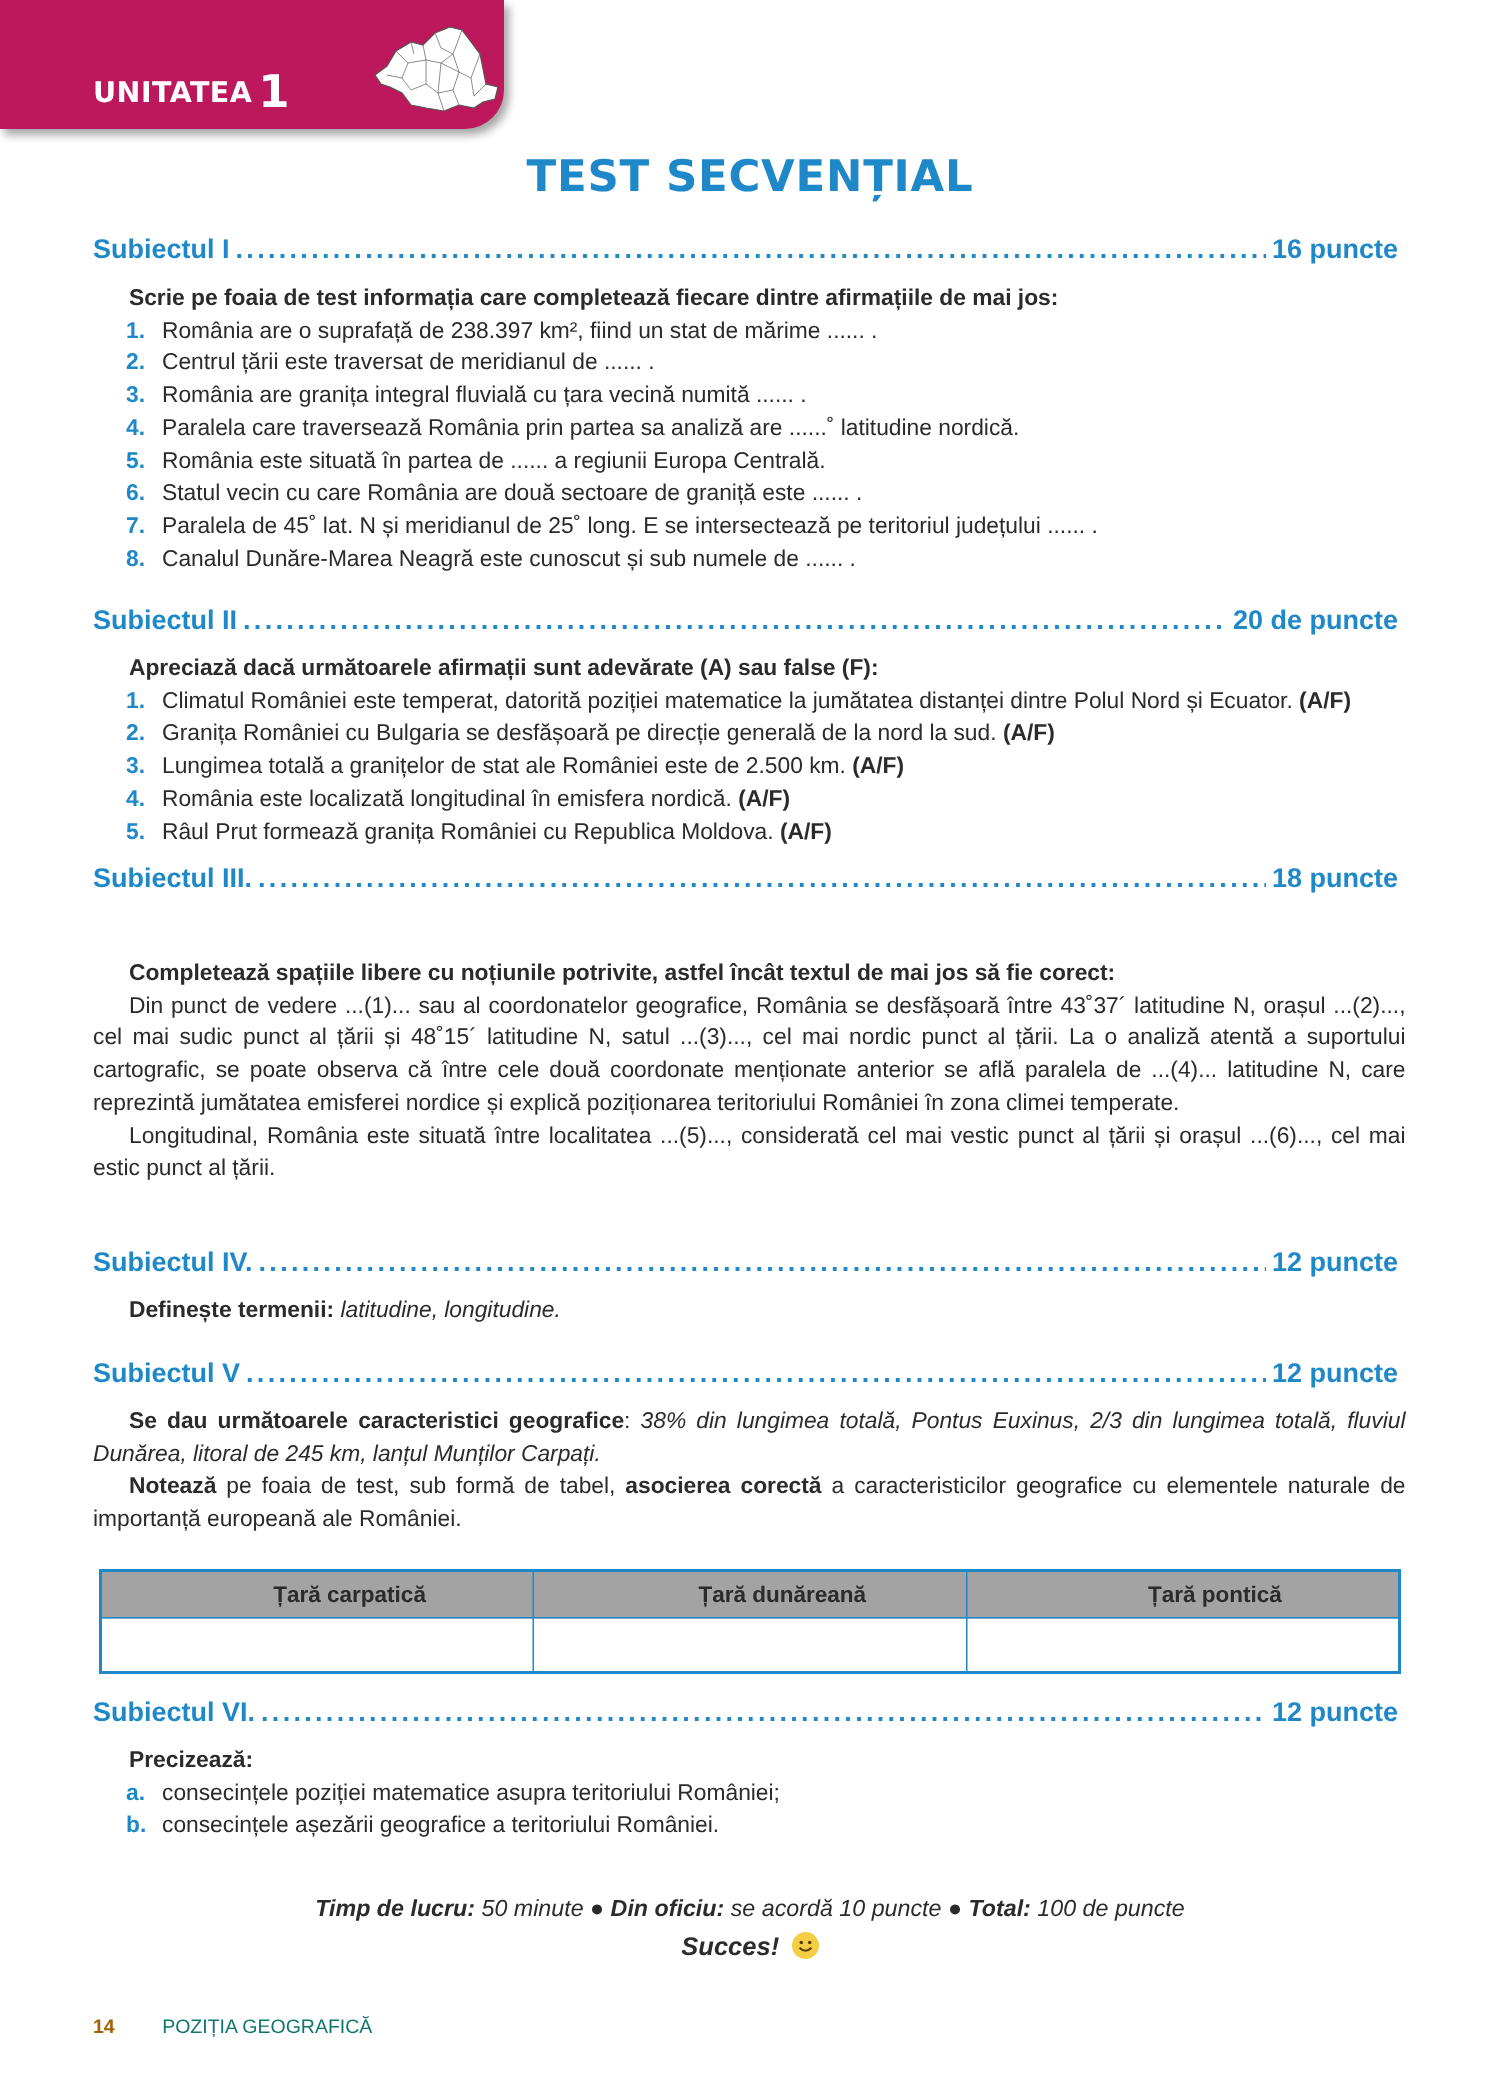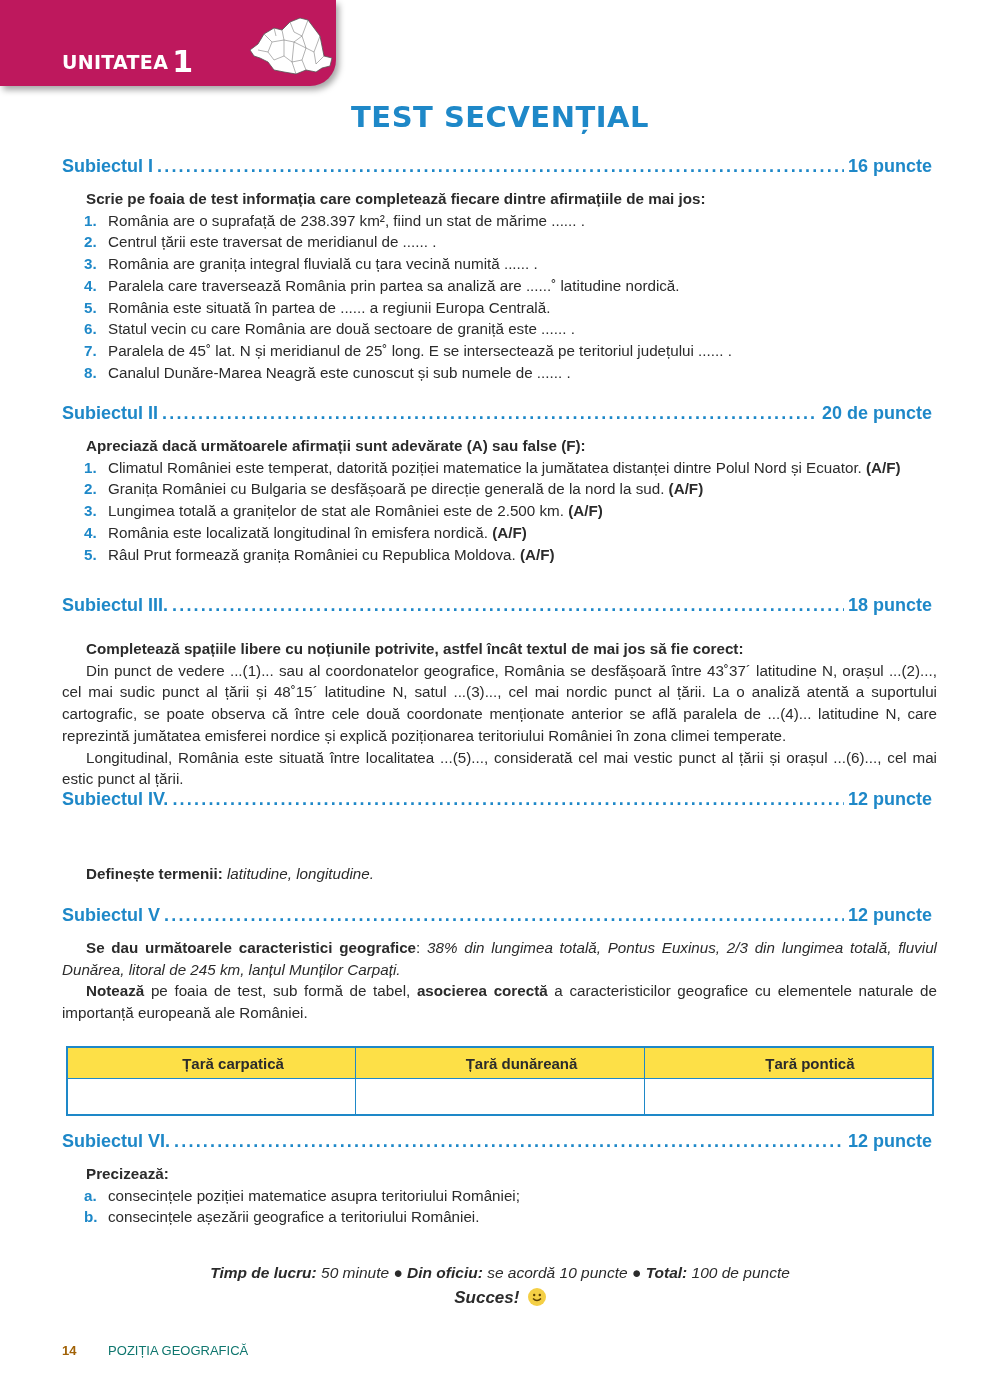--- a/index.html
+++ b/index.html
@@ -39,21 +39,21 @@
   .item .af { font-weight:bold; }
   .para { text-indent:24px; text-align:justify; }
   .ital { font-style:italic; }
   .b { font-weight:bold; }
 
   table.assoc {
     position:absolute; left:66px; top:1046px; width:868px; border-collapse:collapse;
     border:2.5px solid #1e88c8; font-size:15px;
   }
   table.assoc th, table.assoc td { border:1.5px solid #1e88c8; text-align:center; }
-  table.assoc th { background:#fde047; font-weight:bold; height:28px; width:33.3%;padding-left:44px; }
+  table.assoc th { background:#a3a3a3; font-weight:bold; height:28px; width:33.3%;padding-left:44px; }
   table.assoc td { height:33px; }
 
   .footer {
     position:absolute; left:0; width:1000px; top:1260px; text-align:center;
     font-size:15.5px; line-height:25px; font-style:italic;
   }
   .footer .b { font-weight:bold; }
   .footer .succes { font-size:17px; font-weight:bold; }
   .smiley {
     display:inline-block; width:18px; height:18px; border-radius:50%; background:#f4cf45;
@@ -155,32 +155,32 @@
   <div class="item">
       <span class="n">4.</span>
       <span class="t"><span>România este localizată longitudinal în emisfera nordică.</span> <span class="af">(A/F)</span></span>
     </div>
   <div class="item">
       <span class="n">5.</span>
       <span class="t"><span>Râul Prut formează granița României cu Republica Moldova.</span> <span class="af">(A/F)</span></span>
     </div>
 </div>
 
-<div class="sec-head" style="top:595px;">
+<div class="sec-head" style="top:575px;">
   <span>Subiectul III.</span>
   <span class="dots"></span>
   <span>18 puncte</span>
 </div>
 <div class="block" style="top:638px;">
   <div class="instr">Completează spațiile libere cu noțiunile potrivite, astfel încât textul de mai jos să fie corect:</div>
   <div class="para">Din punct de vedere ...(1)... sau al coordonatelor geografice, România se desfășoară între 43˚37´ latitudine N, orașul ...(2)...,  cel mai sudic punct al țării și 48˚15´ latitudine N, satul ...(3)..., cel mai nordic punct al țării. La o analiză atentă a suportului cartografic, se poate observa că între cele două coordonate menționate anterior se află paralela de ...(4)... latitudine N, care reprezintă jumătatea emisferei nordice și explică poziționarea teritoriului României în zona climei temperate.</div>
   <div class="para">Longitudinal, România este situată între localitatea ...(5)..., considerată cel mai vestic punct al țării și orașul ...(6)..., cel mai estic punct al țării.</div>
 </div>
 
-<div class="sec-head" style="top:789px;">
+<div class="sec-head" style="top:831px;">
   <span>Subiectul IV.</span>
   <span class="dots"></span>
   <span>12 puncte</span>
 </div>
 <div class="block" style="top:863px;">
   <div class="para"><span class="b">Definește termenii:</span> <span class="ital">latitudine, longitudine.</span></div>
 </div>
 
 <div class="sec-head" style="top:905px;">
   <span>Subiectul V</span>

